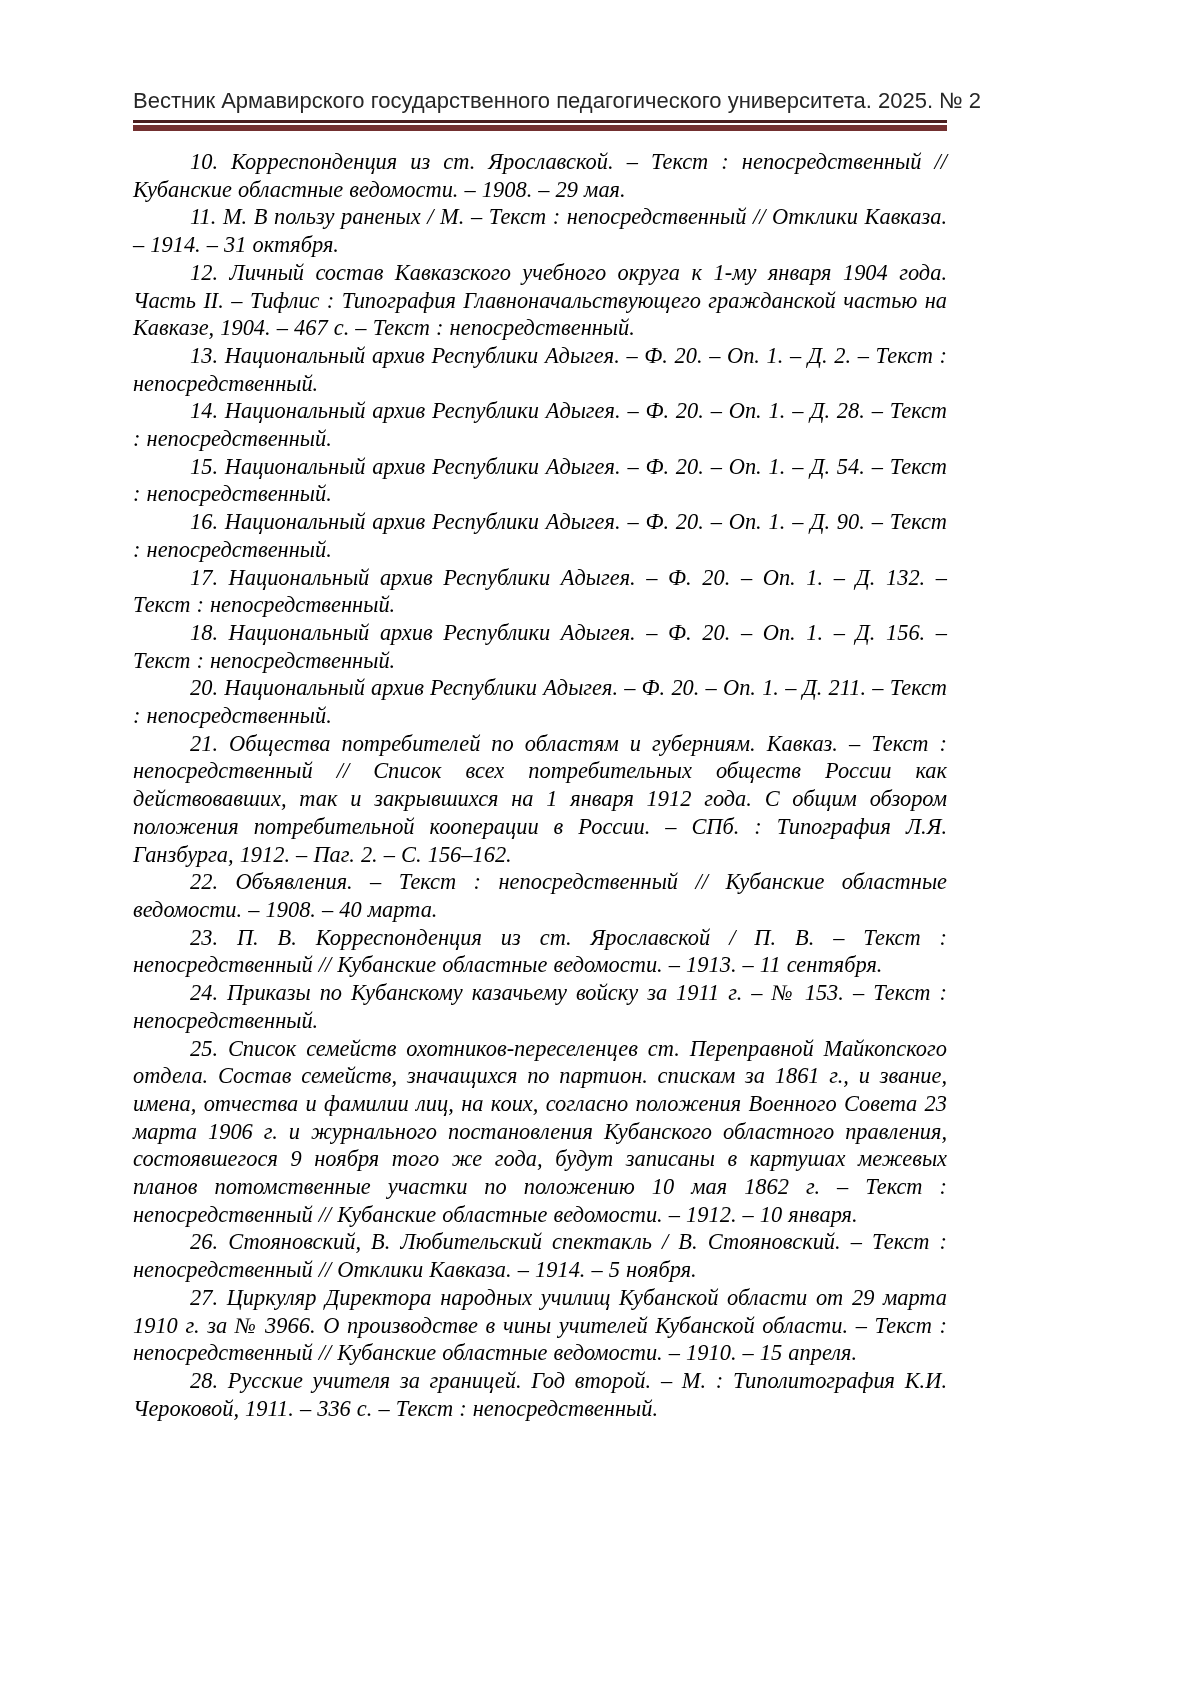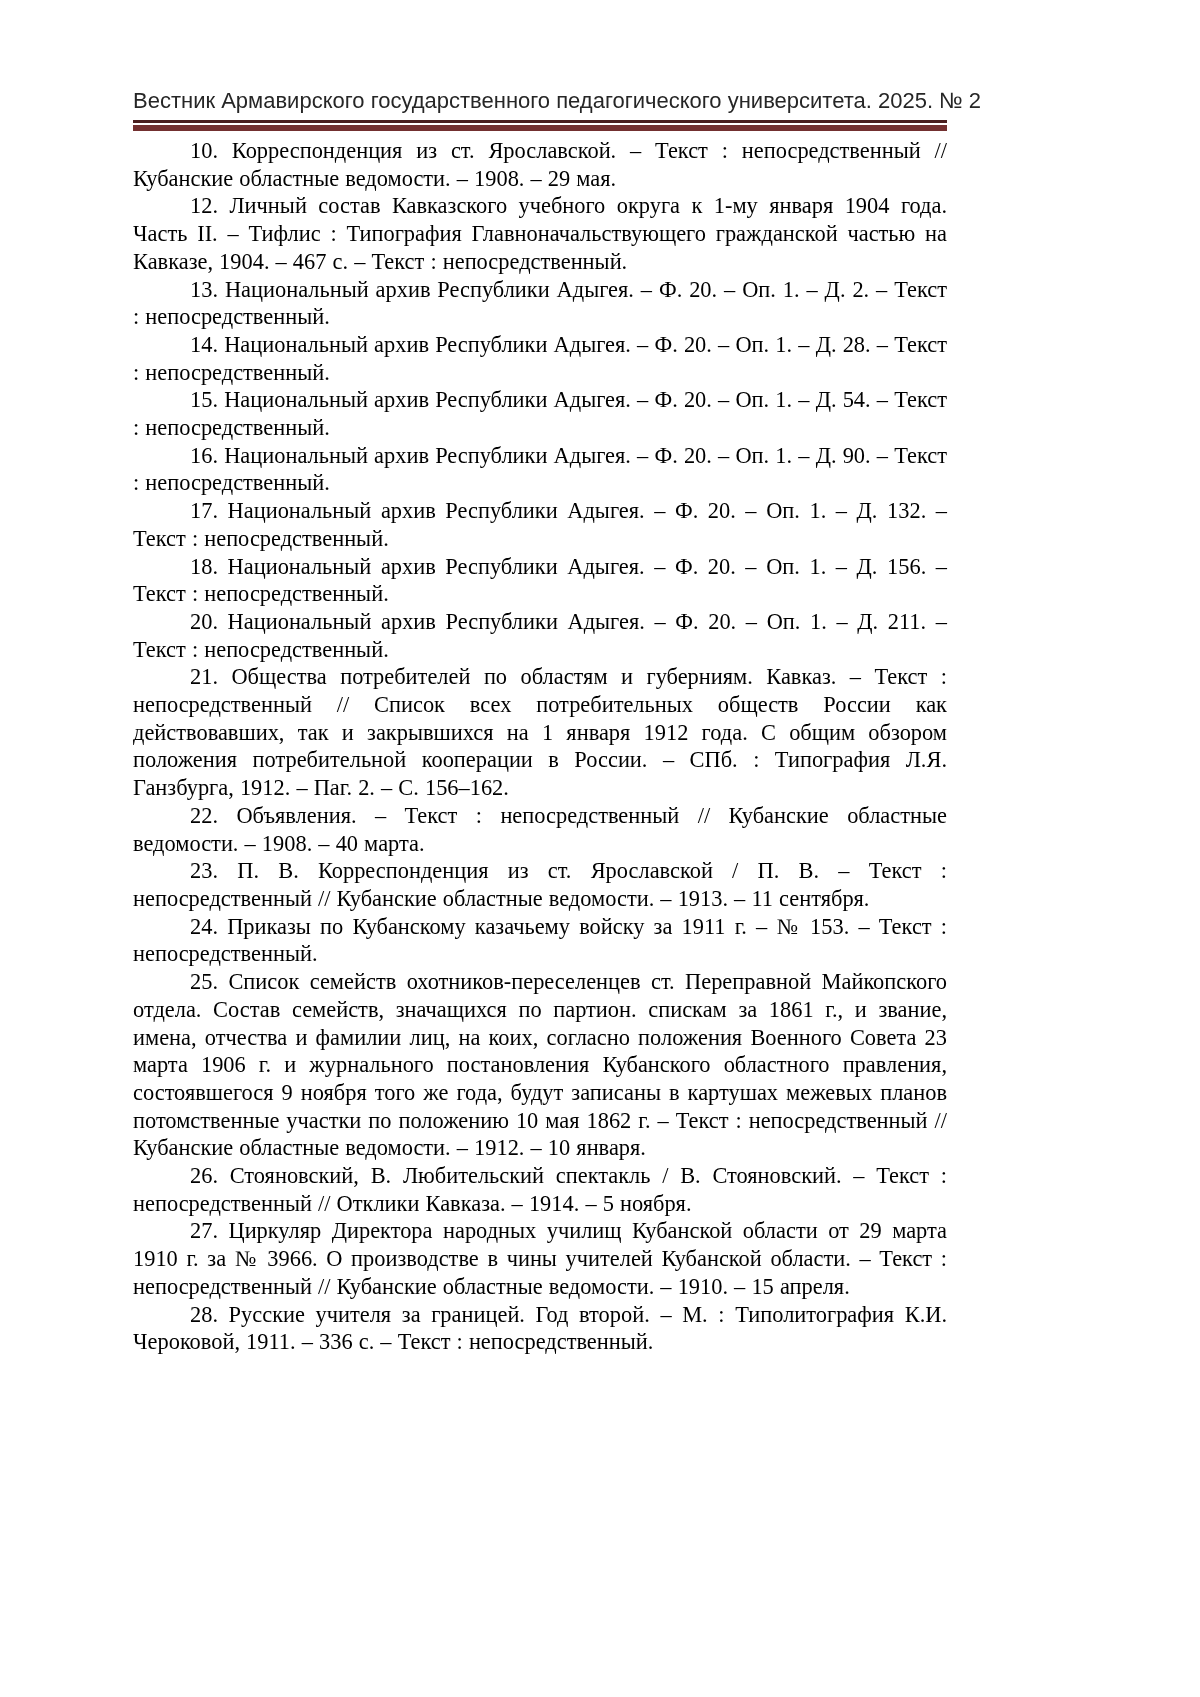--- a/index.html
+++ b/index.html
@@ -31,21 +31,21 @@
     line-height: 26px;
     text-align: left;
     color: var(--header_text, #262626);
     white-space: nowrap;
   }
   .double-rule { margin-top: 6px; }
   .rule-thin  { height: 3px; background: var(--rule_dark, #4a1f1f); }
   .rule-gap   { height: 2px; background: #ffffff; }
   .rule-thick { height: 6px; background: var(--rule_main, #733030); }
 
-  .refs { margin-top: 6px; }
+  .refs { margin-top: 17px; font-style: italic; }
   .ref {
     font-size: 22.4px;
     line-height: 27.7px;
     text-align: justify;
     text-indent: 57px;
     hyphens: none;
     word-spacing: 0.5px;
   }
   .footer {
     position: absolute;
@@ -69,20 +69,21 @@
       <div class="header-title">Вестник Армавирского государственного педагогического университета. 2025. № 2</div>
       <div class="double-rule">
         <div class="rule-thin"></div>
         <div class="rule-gap"></div>
         <div class="rule-thick"></div>
       </div>
     </div>
 
     <div class="refs">
       <p class="ref">10. Корреспонденция из ст. Ярославской. – Текст : непосредственный // Кубанские областные ведомости. – 1908. – 29 мая.</p>
+      <p class="ref">11. М. В пользу раненых / М. – Текст : непосредственный // Отклики Кавказа. – 1914. – 31 октября.</p>
       <p class="ref">12. Личный состав Кавказского учебного округа к 1-му января 1904 года. Часть II. – Тифлис : Типография Главноначальствующего гражданской частью на Кавказе, 1904. – 467 с. – Текст : непосредственный.</p>
       <p class="ref">13. Национальный архив Республики Адыгея. – Ф. 20. – Оп. 1. – Д. 2. – Текст : непосредственный.</p>
       <p class="ref">14. Национальный архив Республики Адыгея. – Ф. 20. – Оп. 1. – Д. 28. – Текст : непосредственный.</p>
       <p class="ref">15. Национальный архив Республики Адыгея. – Ф. 20. – Оп. 1. – Д. 54. – Текст : непосредственный.</p>
       <p class="ref">16. Национальный архив Республики Адыгея. – Ф. 20. – Оп. 1. – Д. 90. – Текст : непосредственный.</p>
       <p class="ref">17. Национальный архив Республики Адыгея. – Ф. 20. – Оп. 1. – Д. 132. – Текст : непосредственный.</p>
       <p class="ref">18. Национальный архив Республики Адыгея. – Ф. 20. – Оп. 1. – Д. 156. – Текст : непосредственный.</p>
       <p class="ref">20. Национальный архив Республики Адыгея. – Ф. 20. – Оп. 1. – Д. 211. – Текст : непосредственный.</p>
       <p class="ref">21. Общества потребителей по областям и губерниям. Кавказ. – Текст : непосредственный // Список всех потребительных обществ России как действовавших, так и закрывшихся на 1 января 1912 года. С общим обзором положения потребительной кооперации в России. – СПб. : Типография Л.Я. Ганзбурга, 1912. – Паг. 2. – С. 156–162.</p>
       <p class="ref">22. Объявления. – Текст : непосредственный // Кубанские областные ведомости. – 1908. – 40 марта.</p>

